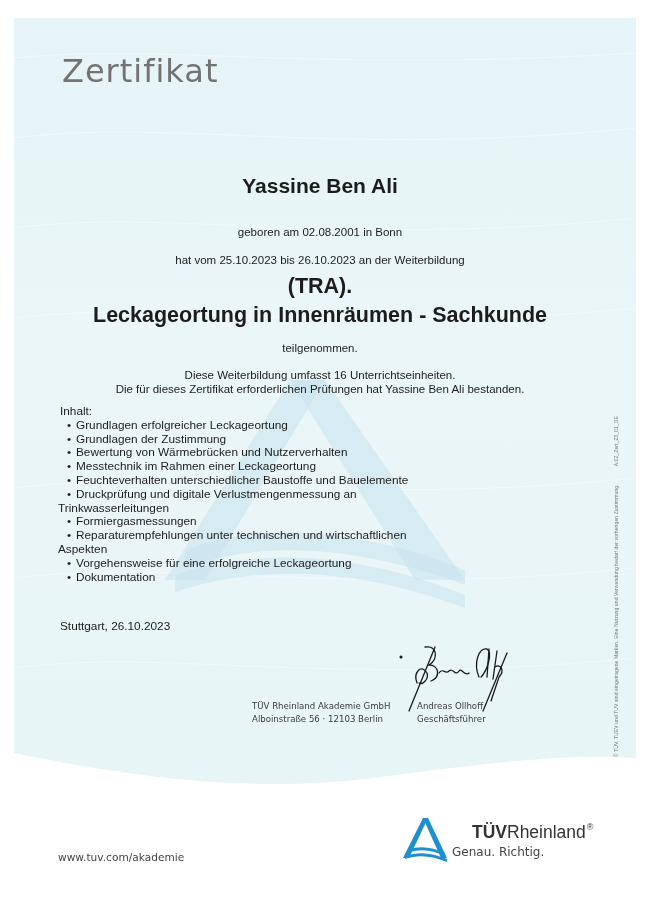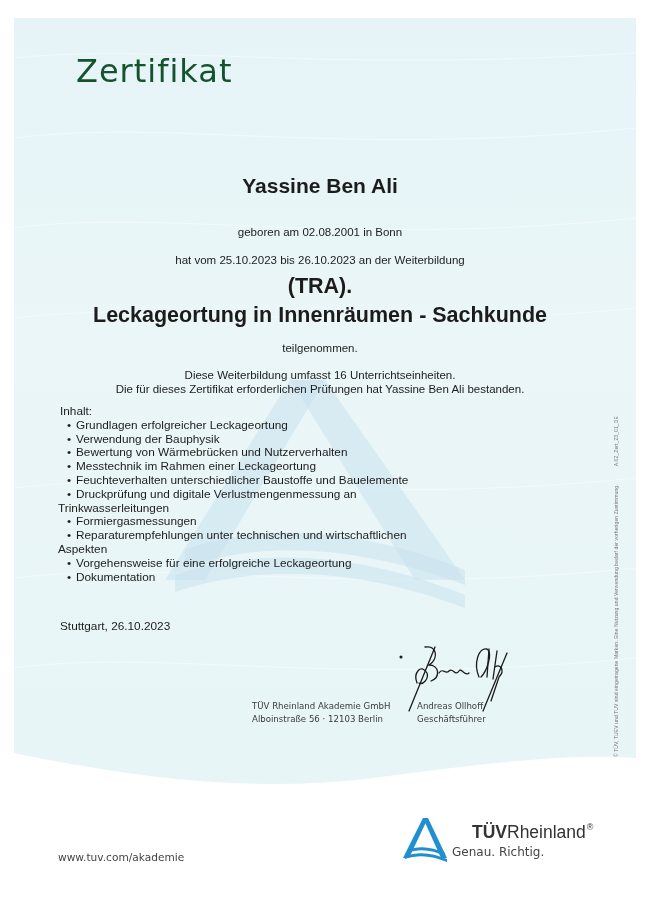--- a/index.html
+++ b/index.html
@@ -8,23 +8,23 @@
       position: relative; overflow: hidden;
       font-family: "Liberation Sans", sans-serif; color: #1a1a1a;
     }
     .panel {
       position: absolute; left: 14px; top: 18px; width: 622px; height: 775px;
       background: linear-gradient(180deg, #e6f4f7 0%, #eaf6f8 40%, #e8f5f6 100%);
     }
     .panel svg.waves { position: absolute; left: 0; top: 0; }
     .watermark { position: absolute; left: 165px; top: 380px; }
     .title {
-      position: absolute; left: 76px; top: 52px;
+      position: absolute; left: 62px; top: 52px;
       font-family: "DejaVu Sans", sans-serif; font-size: 32px; letter-spacing: 1px;
-      color: #14532d; font-weight: normal;
+      color: #737373; font-weight: normal;
     }
     .center { position: absolute; left: 30px; width: 580px; text-align: center; }
     .name { top: 174px; font-size: 21px; font-weight: bold; color: #1c1c1c; text-align: center; }
     .small { font-size: 11.5px; color: #1c1c1c; }
     .born { top: 226px; }
     .period { top: 254px; }
     .course { top: 272px; font-size: 21.5px; font-weight: bold; line-height: 29px; color: #1c1c1c; }
     .participated { top: 342px; }
     .units { top: 368px; line-height: 14px; }
     .content { position: absolute; left: 60px; top: 405px; font-size: 11.8px; line-height: 13.8px; color: #1c1c1c; }
@@ -87,21 +87,21 @@
 <div class="center small participated">teilgenommen.</div>
 <div class="center small units">
   <div>Diese Weiterbildung umfasst 16 Unterrichtseinheiten.</div>
   <div>Die für dieses Zertifikat erforderlichen Prüfungen hat Yassine Ben Ali bestanden.</div>
 </div>
 
 <div class="content">
   <div>Inhalt:</div>
   <ul>
     <li><span class="dot">•</span><span>Grundlagen erfolgreicher Leckageortung</span></li>
-    <li><span class="dot">•</span><span>Verwendung der Bauphysik</span></li>
+    <li><span class="dot">•</span><span>Grundlagen der Zustimmung</span></li>
     <li><span class="dot">•</span><span>Bewertung von Wärmebrücken und Nutzerverhalten</span></li>
     <li><span class="dot">•</span><span>Messtechnik im Rahmen einer Leckageortung</span></li>
     <li><span class="dot">•</span><span>Feuchteverhalten unterschiedlicher Baustoffe und Bauelemente</span></li>
     <li><span class="dot">•</span><span>Druckprüfung und digitale Verlustmengenmessung an</span></li>
     <li style="margin-left:-2px"><span>Trinkwasserleitungen</span></li>
     <li><span class="dot">•</span><span>Formiergasmessungen</span></li>
     <li><span class="dot">•</span><span>Reparaturempfehlungen unter technischen und wirtschaftlichen</span></li>
     <li style="margin-left:-2px"><span>Aspekten</span></li>
     <li><span class="dot">•</span><span>Vorgehensweise für eine erfolgreiche Leckageortung</span></li>
     <li><span class="dot">•</span><span>Dokumentation</span></li>

